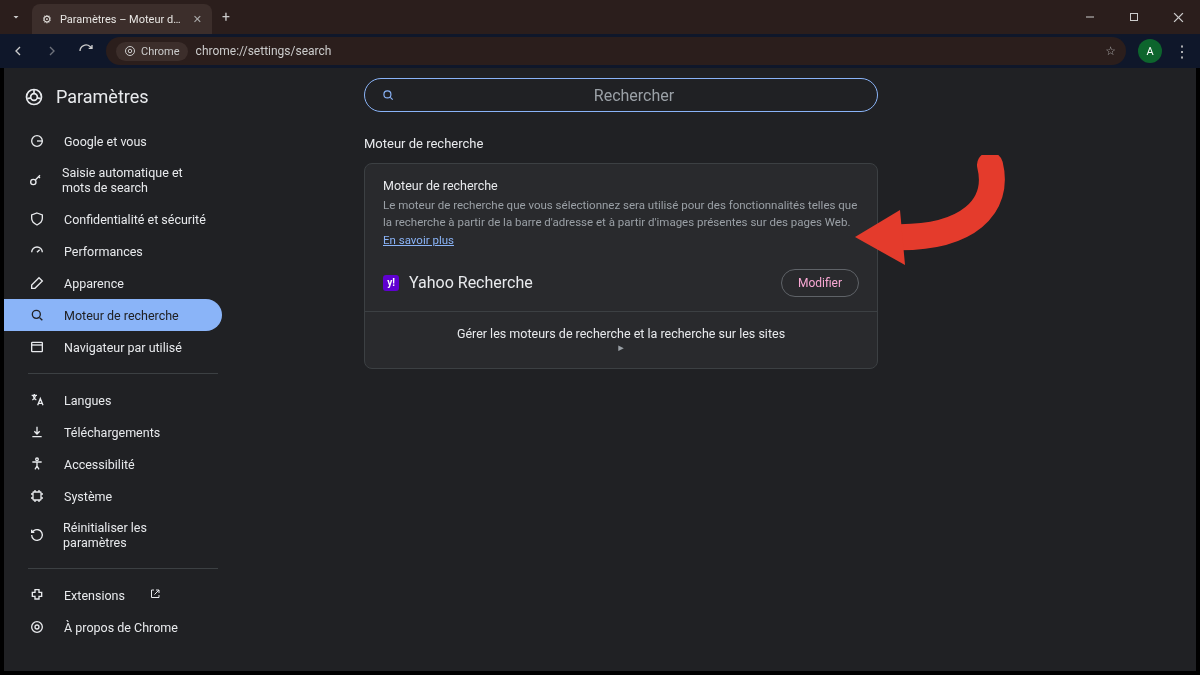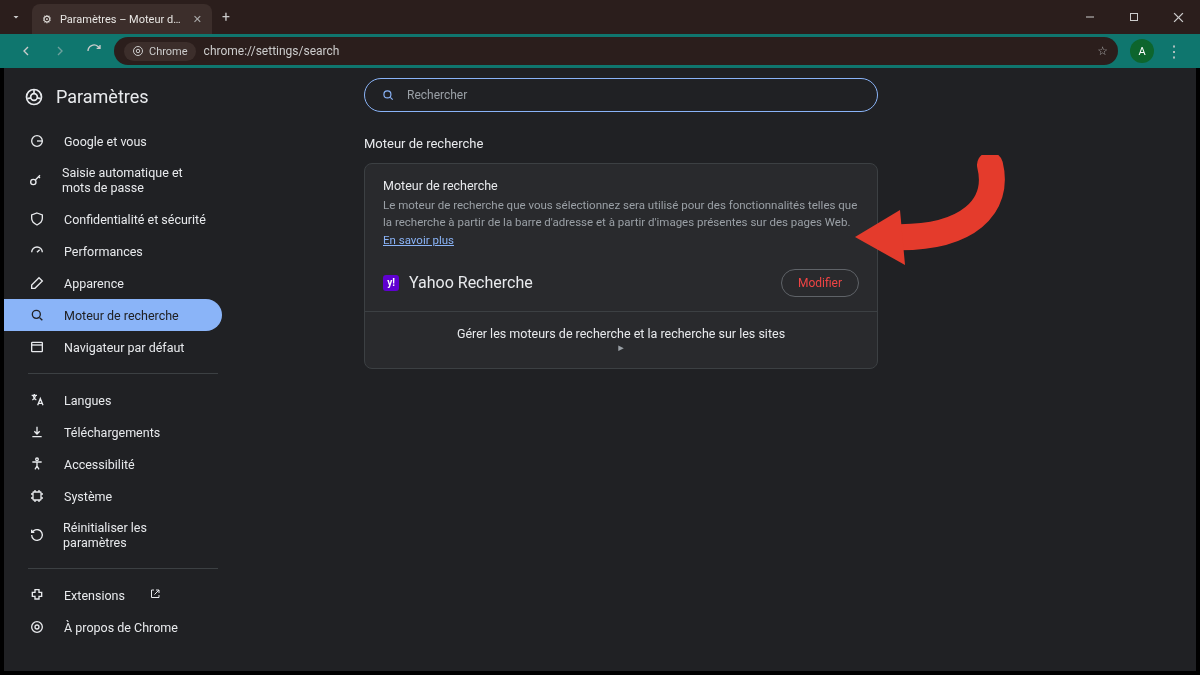--- a/index.html
+++ b/index.html
@@ -10,21 +10,21 @@
 .tab-dropdown { width: 32px; display: flex; justify-content: center; align-items: center; }
 .tab { display: flex; align-items: center; background: #3c2e2b; height: 30px; margin-top: 4px; border-radius: 8px 8px 0 0; padding: 0 10px; gap: 8px; font-size: 11px; color: #e8e6e3; max-width: 180px; }
 .tab .tab-title { white-space: nowrap; overflow: hidden; text-overflow: ellipsis; flex: 1; }
 .tab .gear { font-size: 11px; }
 .tab .close { color: #aaa; }
 .newtab { width: 28px; text-align: center; color: #ccc; font-size: 14px; }
 .windowbtns { margin-left: auto; display: flex; }
 .windowbtns > div { width: 44px; height: 34px; display: flex; align-items: center; justify-content: center; color: #ccc; font-size: 12px; }
 
 
-.addrbar { height: 34px; background: #0f766e; display: flex; align-items: center; padding: 0 12px; gap: 6px; }
+.addrbar { height: 34px; background: #0f172a; display: flex; align-items: center; padding: 0 4px; gap: 6px; }
 .navbtn { width: 28px; height: 28px; display: flex; align-items: center; justify-content: center; color: #bbb; border-radius: 14px; }
 .navbtn svg { width: 16px; height: 16px; }
 .urlbox { flex: 1; height: 28px; background: #2b1e1c; border-radius: 14px; display: flex; align-items: center; padding: 0 10px; gap: 8px; color: #ccc; font-size: 12px; }
 .chromechip { display: flex; align-items: center; gap: 5px; background: #3c2e2b; border-radius: 12px; padding: 3px 8px; font-size: 11px; }
 .chromechip svg { width: 12px; height: 12px; }
 .star { margin-left: auto; color: #aaa; }
 .avatar { width: 24px; height: 24px; border-radius: 50%; background: #0d652d; display: flex; align-items: center; justify-content: center; font-size: 11px; color: #fff; margin-left: 6px; }
 .menu3 { width: 28px; text-align: center; color: #ccc; }
 
 
@@ -41,34 +41,34 @@
 .navitem .navicon { width: 18px; display: flex; justify-content: center; color: inherit; }
 .navitem .navicon svg { width: 16px; height: 16px; }
 .navitem .opennew { margin-left: 6px; }
 .sep { height: 1px; background: #3c4043; margin: 10px 16px 10px 24px; }
 
 
 .main { flex: 1; display: flex; flex-direction: column; align-items: flex-start; padding-top: 10px; }
 .searchwrap { width: 514px; margin-left: 130px; }
 .searchbox { height: 34px; border: 1px solid #8ab4f8; border-radius: 22px; display: flex; align-items: center; padding: 0 16px; gap: 12px; }
 .searchbox svg { width: 14px; height: 14px; color: #8ab4f8; }
-.searchbox input { background: transparent; border: none; outline: none; color: #3b82f6; font-size: 12px; flex: 1; }
+.searchbox input { background: transparent; border: none; outline: none; color: #3b82f6; font-size: 16px; flex: 1; text-align: center; }
 .searchbox input::placeholder { color: #9aa0a6; }
 
 .section-title { color: #e8eaed; font-size: 13px; margin: 24px 0 12px 130px; }
 
 .card { width: 514px; margin-left: 130px; background: #292a2d; border: 1px solid #3c4043; border-radius: 8px; }
 .cardpad { padding: 14px 18px 10px 18px; }
 .card-h { color: #e8eaed; font-size: 12.5px; margin-bottom: 4px; }
 .card-desc { color: #9aa0a6; font-size: 11.5px; line-height: 1.5; }
 .card-desc a { color: #8ab4f8; text-decoration: underline; }
 .engine-row { display: flex; align-items: center; padding: 10px 18px 14px 18px; gap: 10px; }
 .yicon { width: 16px; height: 16px; background: #5f01d1; border-radius: 3px; display: flex; align-items: center; justify-content: center; color: #fff; font-size: 10px; font-weight: bold; }
 .engine-name { color: #e8eaed; font-size: 16px; flex: 1; }
-.modbtn { border: 1px solid #5f6368; color: #ef4444; background: transparent; padding: 6px 16px; border-radius: 16px; font-size: 12px; cursor: pointer; }
+.modbtn { border: 1px solid #5f6368; color: #f9a8d4; background: transparent; padding: 6px 16px; border-radius: 16px; font-size: 12px; cursor: pointer; }
 .divider { height: 1px; background: #3c4043; }
 .manage-row { display: flex; align-items: center; padding: 14px 18px; cursor: pointer; flex-direction: column; }
 .manage-row span { color: #e8eaed; font-size: 12.5px; flex: 1; }
 .manage-row .chev { color: #9aa0a6; font-size: 11px; }
 
 
 .redarrow { position: absolute; top: 155px; left: 850px; pointer-events: none; }
 .redarrow svg { width: 160px; height: 130px; }
 </style>
 </head>
@@ -161,21 +161,21 @@
           </span>
         <span>Google et vous</span>
       </div>
       <div class="navitem">
         <span class="navicon">
             <svg viewBox="0 0 24 24" fill="none" stroke="currentColor" stroke-width="2">
               <circle cx="8" cy="15" r="4"></circle>
               <path d="M11 12l7-7M16 7l2 2"></path>
             </svg>
           </span>
-        <span>Saisie automatique et mots de passe</span>
+        <span>Saisie automatique et mots de search</span>
       </div>
       <div class="navitem">
         <span class="navicon">
             <svg viewBox="0 0 24 24" fill="none" stroke="currentColor" stroke-width="2">
               <path d="M12 3l8 3v5c0 5-3.5 8-8 10-4.5-2-8-5-8-10V6z"></path>
             </svg>
           </span>
         <span>Confidentialité et sécurité</span>
       </div>
       <div class="navitem">
@@ -204,21 +204,21 @@
           </span>
         <span>Moteur de recherche</span>
       </div>
       <div class="navitem">
         <span class="navicon">
             <svg viewBox="0 0 24 24" fill="none" stroke="currentColor" stroke-width="2">
               <rect x="4" y="5" width="16" height="14" rx="1"></rect>
               <path d="M4 9h16"></path>
             </svg>
           </span>
-        <span>Navigateur par défaut</span>
+        <span>Navigateur par utilisé</span>
       </div>
       <div class="sep"></div>
       <div class="navitem">
         <span class="navicon">
             <svg viewBox="0 0 24 24" fill="none" stroke="currentColor" stroke-width="2">
               <path d="M4 5h8M8 3v2M6 5c1 4 3 6 5 7M10 5c-1 4-3 6-5 7M13 20l4-10 4 10M14.5 17h5"></path>
             </svg>
           </span>
         <span>Langues</span>
       </div>

